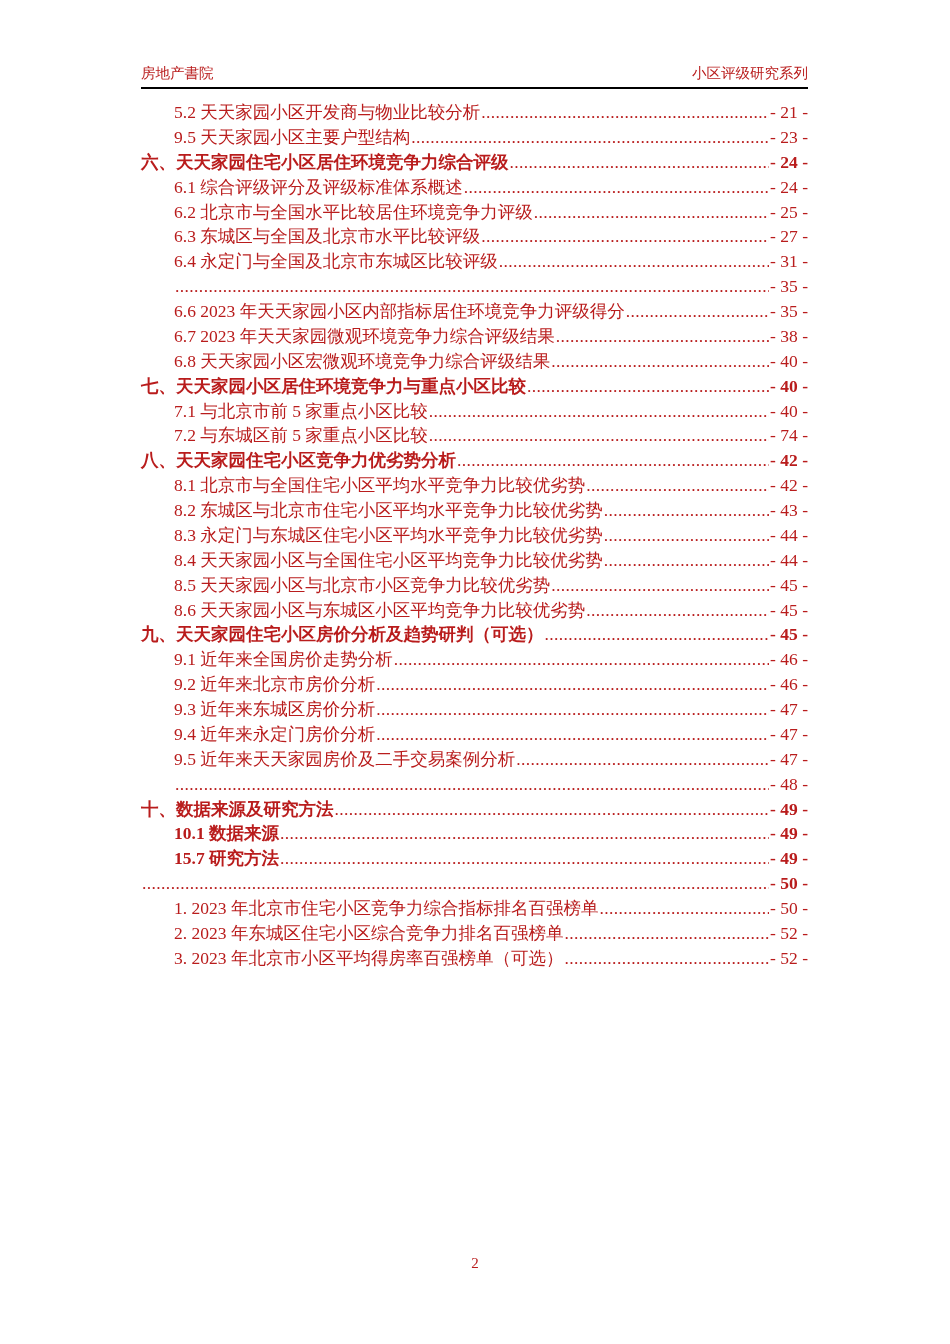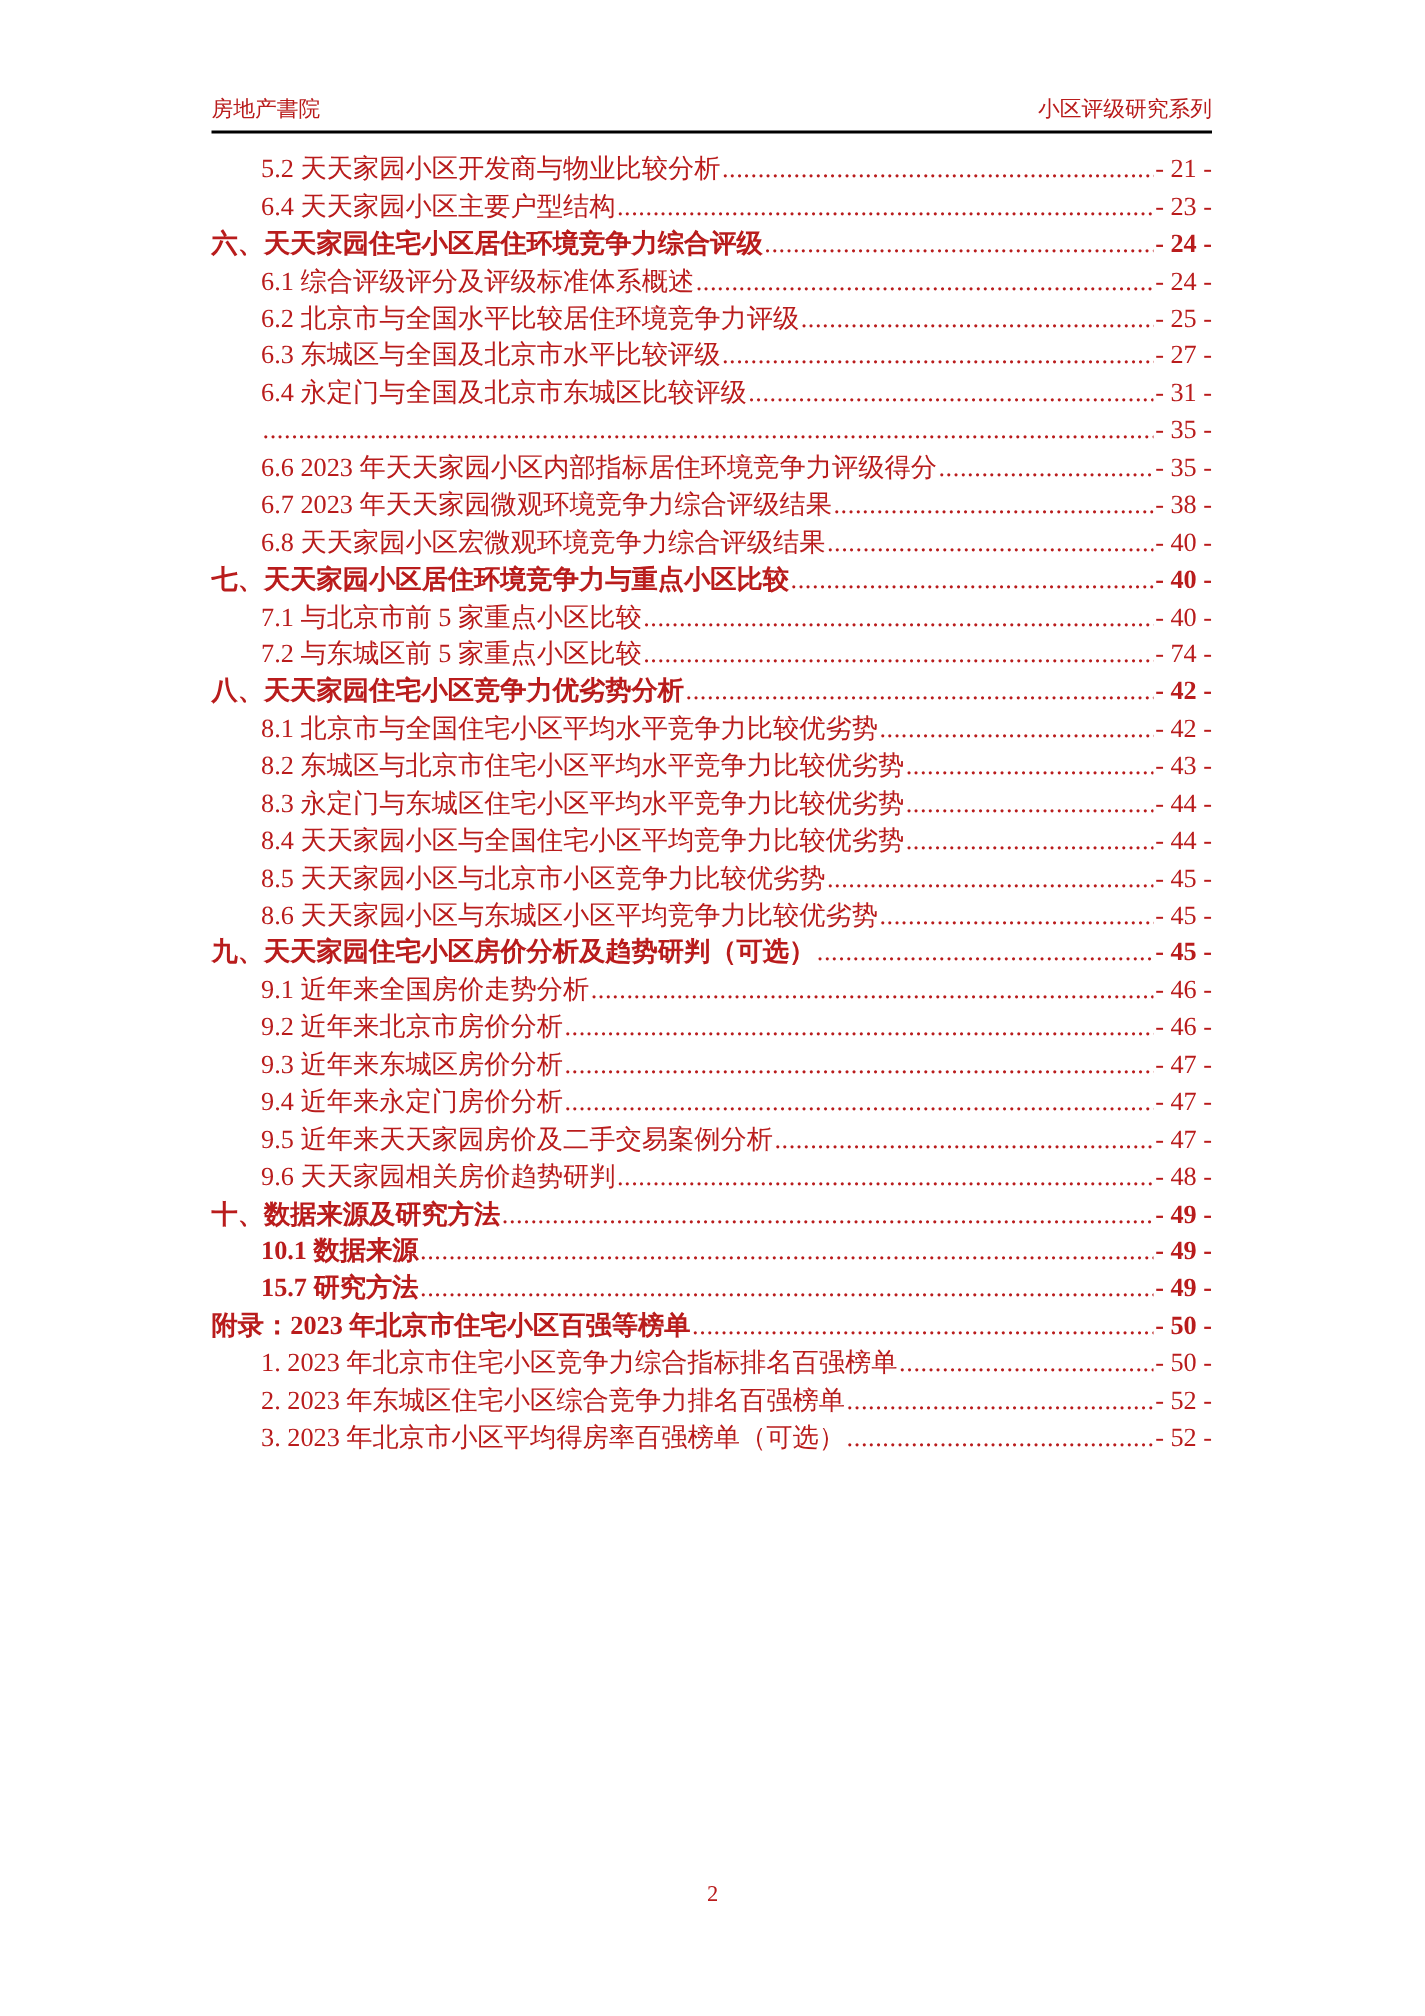--- a/index.html
+++ b/index.html
@@ -78,21 +78,21 @@
 
   <div class="header-rule"></div>
 
   <div class="toc" id="toc">
       <div class="toc-row indent">
         <span class="toc-title">5.2 天天家园小区开发商与物业比较分析</span>
         <span class="toc-leader" aria-hidden="true">............................................................................................................................................................................................................................................................................................................</span>
         <span class="toc-page">- 21 -</span>
       </div>
       <div class="toc-row indent">
-        <span class="toc-title">6.4 天天家园小区主要户型结构</span>
+        <span class="toc-title">9.5 天天家园小区主要户型结构</span>
         <span class="toc-leader" aria-hidden="true">............................................................................................................................................................................................................................................................................................................</span>
         <span class="toc-page">- 23 -</span>
       </div>
       <div class="toc-row bold">
         <span class="toc-title">六、天天家园住宅小区居住环境竞争力综合评级</span>
         <span class="toc-leader" aria-hidden="true">............................................................................................................................................................................................................................................................................................................</span>
         <span class="toc-page">- 24 -</span>
       </div>
       <div class="toc-row indent">
         <span class="toc-title">6.1 综合评级评分及评级标准体系概述</span>
@@ -207,41 +207,39 @@
         <span class="toc-title">9.4 近年来永定门房价分析</span>
         <span class="toc-leader" aria-hidden="true">............................................................................................................................................................................................................................................................................................................</span>
         <span class="toc-page">- 47 -</span>
       </div>
       <div class="toc-row indent">
         <span class="toc-title">9.5 近年来天天家园房价及二手交易案例分析</span>
         <span class="toc-leader" aria-hidden="true">............................................................................................................................................................................................................................................................................................................</span>
         <span class="toc-page">- 47 -</span>
       </div>
       <div class="toc-row indent">
-        <span class="toc-title">9.6 天天家园相关房价趋势研判</span>
         <span class="toc-leader" aria-hidden="true">............................................................................................................................................................................................................................................................................................................</span>
         <span class="toc-page">- 48 -</span>
       </div>
       <div class="toc-row bold">
         <span class="toc-title">十、数据来源及研究方法</span>
         <span class="toc-leader" aria-hidden="true">............................................................................................................................................................................................................................................................................................................</span>
         <span class="toc-page">- 49 -</span>
       </div>
       <div class="toc-row indent bold">
         <span class="toc-title">10.1 数据来源</span>
         <span class="toc-leader" aria-hidden="true">............................................................................................................................................................................................................................................................................................................</span>
         <span class="toc-page">- 49 -</span>
       </div>
       <div class="toc-row indent bold">
         <span class="toc-title">15.7 研究方法</span>
         <span class="toc-leader" aria-hidden="true">............................................................................................................................................................................................................................................................................................................</span>
         <span class="toc-page">- 49 -</span>
       </div>
       <div class="toc-row bold">
-        <span class="toc-title">附录：2023 年北京市住宅小区百强等榜单</span>
         <span class="toc-leader" aria-hidden="true">............................................................................................................................................................................................................................................................................................................</span>
         <span class="toc-page">- 50 -</span>
       </div>
       <div class="toc-row indent">
         <span class="toc-title">1. 2023 年北京市住宅小区竞争力综合指标排名百强榜单</span>
         <span class="toc-leader" aria-hidden="true">............................................................................................................................................................................................................................................................................................................</span>
         <span class="toc-page">- 50 -</span>
       </div>
       <div class="toc-row indent">
         <span class="toc-title">2. 2023 年东城区住宅小区综合竞争力排名百强榜单</span>

